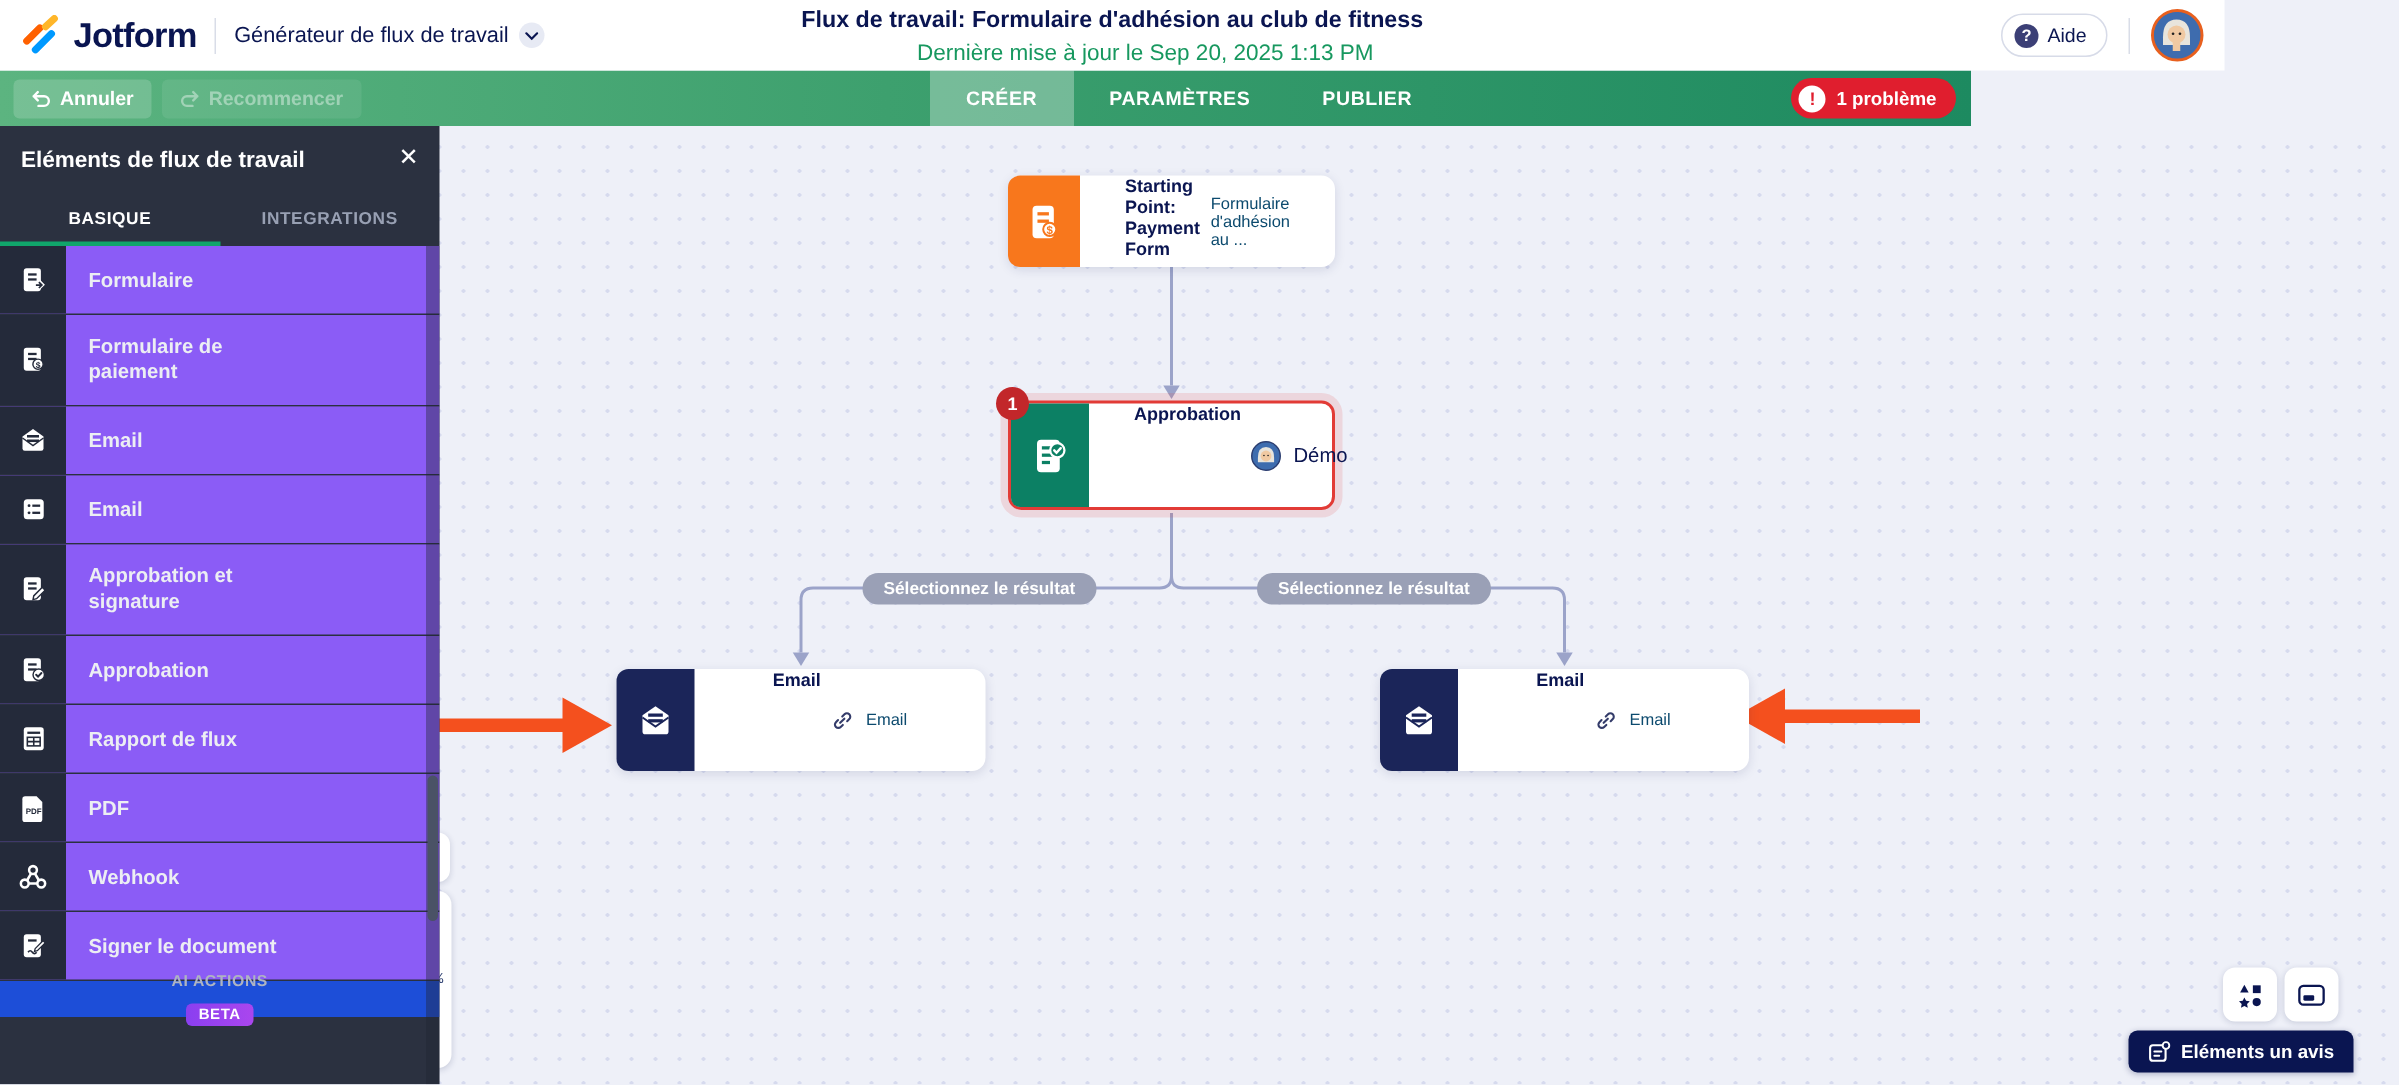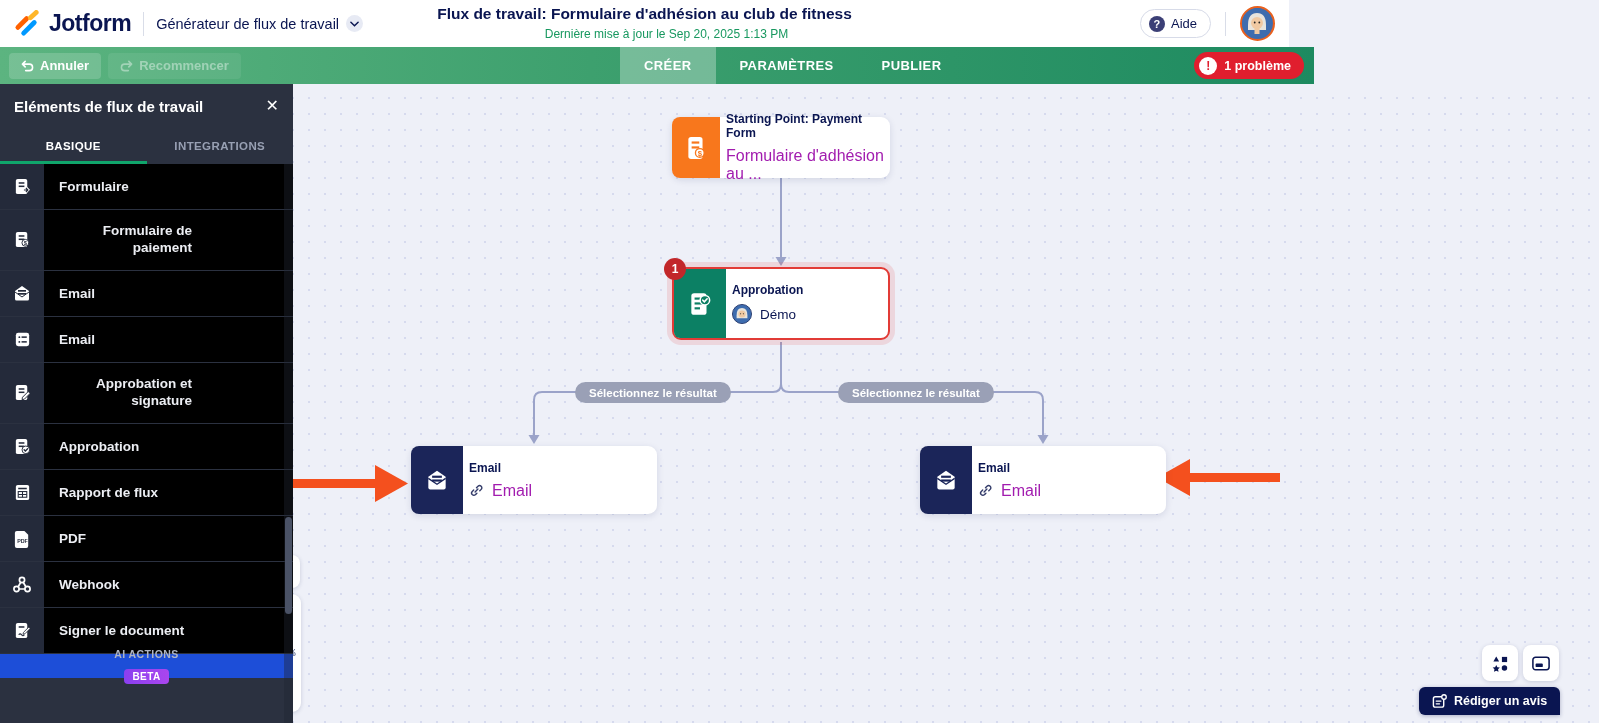--- a/index.html
+++ b/index.html
@@ -1,32 +1,32 @@
 <!DOCTYPE html>
 <html><head>
 <meta charset="utf-8">
 <style>
   * { margin:0; padding:0; box-sizing:border-box; }
   html,body { width:1599px; height:723px; }
   body { font-family:"Liberation Sans", sans-serif; background:#eef0f8; }
   #app { position:relative; width:1599px; height:723px; overflow:hidden; background:#eef0f8; }
 
   
-  .header { position:absolute; top:0; left:0; width:1289px; height:47px; background:#ffffff; z-index:30; }
+  .header { position:absolute; top:0; left:0; width:1483px; height:47px; background:#ffffff; z-index:30; }
   .header-left { position:absolute; left:14px; top:0; height:47px; display:flex; align-items:center; gap:12px; }
   .brand { display:flex; align-items:center; gap:8px; cursor:pointer; }
   .brand-text { font-size:23px; font-weight:bold; color:#0a1551; letter-spacing:-0.5px; }
   .hdr-divider { width:1px; height:24px; background:#d9dde8; }
   .app-name { display:flex; align-items:center; gap:7px; cursor:pointer; }
   .app-name-text { font-size:14.5px; color:#0a1551; }
   .chev-circle { width:17px; height:17px; border-radius:50%; background:#e7eaf4; display:flex; align-items:center; justify-content:center; }
   .chev-circle svg { display:block; }
   .header-center { position:absolute; left:0; right:0; top:5px; text-align:center; pointer-events:none; }
   .wf-title { font-size:15.5px; font-weight:bold; color:#0a1551; }
-  .wf-updated { font-size:12px; color:#17985f; margin-top:4px;margin-left:44px; }
+  .wf-updated { font-size:15px; color:#17985f; margin-top:4px;margin-left:44px; }
   .header-right { position:absolute; right:14px; top:0; height:47px; display:flex; align-items:center; gap:14px; }
   .help-btn { display:flex; align-items:center; gap:6px; border:1px solid #d7dbe8; border-radius:15px; height:29px; padding:0 13px 0 8px; background:#fff; cursor:pointer; }
   .help-q { width:16px; height:16px; border-radius:50%; background:#3b3f76; color:#fff; font-size:11px; font-weight:bold; display:flex; align-items:center; justify-content:center; }
   .help-label { font-size:13px; color:#0a1551; }
   .avatar { width:35px; height:35px; border-radius:50%; border:2.5px solid #e8601e; overflow:hidden; background:#3e6cae; cursor:pointer; }
 
   
   .toolbar { position:absolute; top:47px; left:0; width:1314px; height:37px; background:linear-gradient(90deg,#5cb480 0%,#3da06e 45%,#1d8a60 100%); z-index:29; display:flex; align-items:center; }
   .tb-left { position:absolute; left:9px; display:flex; gap:7px; }
   .tb-btn { display:flex; align-items:center; gap:6px; height:26px; padding:0 12px; border-radius:4px; background:rgba(255,255,255,0.17); color:#fff; font-size:13px; font-weight:bold; cursor:pointer; border:none; }
@@ -41,42 +41,42 @@
   
   .sidebar { position:absolute; top:84px; left:0; width:293px; height:639px; background:#2b3140; z-index:20; overflow:hidden; }
   .sb-head { height:44px; display:flex; align-items:center; justify-content:space-between; padding:0 14px; }
   .sb-title { color:#fff; font-size:15px; font-weight:bold; }
   .sb-close { color:#fff; font-size:16px; cursor:pointer; line-height:1; }
   .sb-tabs { height:36px; display:flex; }
   .sb-tab { flex:1; display:flex; align-items:center; justify-content:center; font-size:11.5px; font-weight:bold; letter-spacing:0.4px; color:#98a0b3; cursor:pointer; position:relative; }
   .sb-tab.active { color:#fff; }
   .sb-tab.active::after { content:""; position:absolute; left:0; right:0; bottom:0; height:3px; background:#10a56b; }
   .sb-list { position:relative; }
-  .sb-item { display:flex; border-bottom:1px solid #2b3140; cursor:pointer; background:#000000;text-align:right; }
+  .sb-item { display:flex; border-bottom:1px solid #2b3140; cursor:pointer; background:#8b5cf6; }
   .sb-ico { width:44px; min-height:45px; background:#242a3a; display:flex; align-items:center; justify-content:center; flex-shrink:0; }
   .sb-label { flex:1; display:flex; align-items:center; padding:13px 12px 13px 15px; color:#eceef3; font-size:13.5px; font-weight:bold; white-space:nowrap; }
   .sb-item.two-line .sb-label { white-space:normal; max-width:160px; line-height:1.25; }
   .ai-bar { height:24px; background:#1d4ed8; display:flex; align-items:center; justify-content:center; gap:9px;flex-direction:column; }
   .ai-bar-label { color:#aeb4c2; font-size:10.5px; font-weight:bold; letter-spacing:0.4px; }
   .ai-badge { background:linear-gradient(90deg,#8a3ff0,#aa46ee); color:#fff; font-size:10px; font-weight:bold; padding:2px 8px; border-radius:4px; letter-spacing:0.4px; }
   .sb-scroll { position:absolute; top:80px; right:0; width:9px; bottom:0; background:#20253366; }
   .sb-thumb { position:absolute; top:353px; right:1px; width:7px; height:97px; border-radius:4px; background:#4a5266; }
 
   
   .canvas { position:absolute; top:84px; left:249px; width:1350px; height:639px;
     background-color:#eef0f8;
     background-image:radial-gradient(#d6daee 1.3px, transparent 1.3px);
     background-size:16px 16px; background-position:4px 6px; }
   .connectors { position:absolute; left:0; top:0; width:1350px; height:639px; }
 
   .node { position:absolute; display:flex; background:#fff; border-radius:9px; box-shadow:0 2px 7px rgba(30,40,90,0.13); cursor:pointer; }
   .node-ico { display:flex; align-items:center; justify-content:center; flex-shrink:0; border-radius:8px 0 0 8px; }
-  .node-body { flex:1; display:flex; flex-direction:column; justify-content:center; gap:7px; padding:0 6px; }
+  .node-body { flex:1; display:flex; flex-direction:row; justify-content:center; gap:7px; padding:0 30px; }
   .node-title { font-size:12px; font-weight:bold; color:#0a1551; }
-  .node-sub { font-size:16px; color:#a21caf; display:flex; align-items:center; gap:8px; }
+  .node-sub { font-size:11px; color:#0c4a6e; display:flex; align-items:center; gap:8px; }
 
   .node-start { left:423px; top:33px; width:218px; height:61px; }
   .node-start .node-ico { width:48px; background:#f8771c; }
 
   .node-approval { left:423px; top:183px; width:218px; height:73px; border:2px solid #e23b36; box-shadow:0 0 0 5px rgba(226,59,54,0.14); }
   .node-approval .node-ico { width:52px; background:#0c8064; border-radius:6px 0 0 6px; }
   .err-badge { position:absolute; left:-10px; top:-11px; width:22px; height:22px; border-radius:50%; background:#c2272a; color:#fff; font-size:12px; font-weight:bold; display:flex; align-items:center; justify-content:center; }
   .assignee { display:flex; align-items:center; gap:8px; font-size:13.5px; color:#0a1551; }
   .mini-avatar { width:20px; height:20px; border-radius:50%; overflow:hidden; background:#3e6cae; border:1px solid #2c3e70; flex-shrink:0; }
 
@@ -454,17 +454,17 @@
           <rect x="1" y="1" width="18" height="14" rx="3" fill="none" stroke="#0a1551" stroke-width="1.7"></rect>
           <rect x="4" y="8" width="8" height="4" rx="1" fill="#0a1551"></rect>
         </svg>
     </div>
     <div class="feedback-btn">
       <svg width="15" height="15" viewBox="0 0 16 16">
           <rect x="1.5" y="3" width="11" height="11" rx="2" fill="none" stroke="#fff" stroke-width="1.5"></rect>
           <path d="M4.5 7.5 h5 M4.5 10.5 h3.5" stroke="#fff" stroke-width="1.4" stroke-linecap="round"></path>
           <circle cx="12.8" cy="3.2" r="2.4" fill="#0a1551" stroke="#fff" stroke-width="1.4"></circle>
         </svg>
-      <span class="feedback-label">Rédiger un avis</span>
+      <span class="feedback-label">Eléments un avis</span>
     </div>
   </div>
 
 </div>
 
 </body></html>

